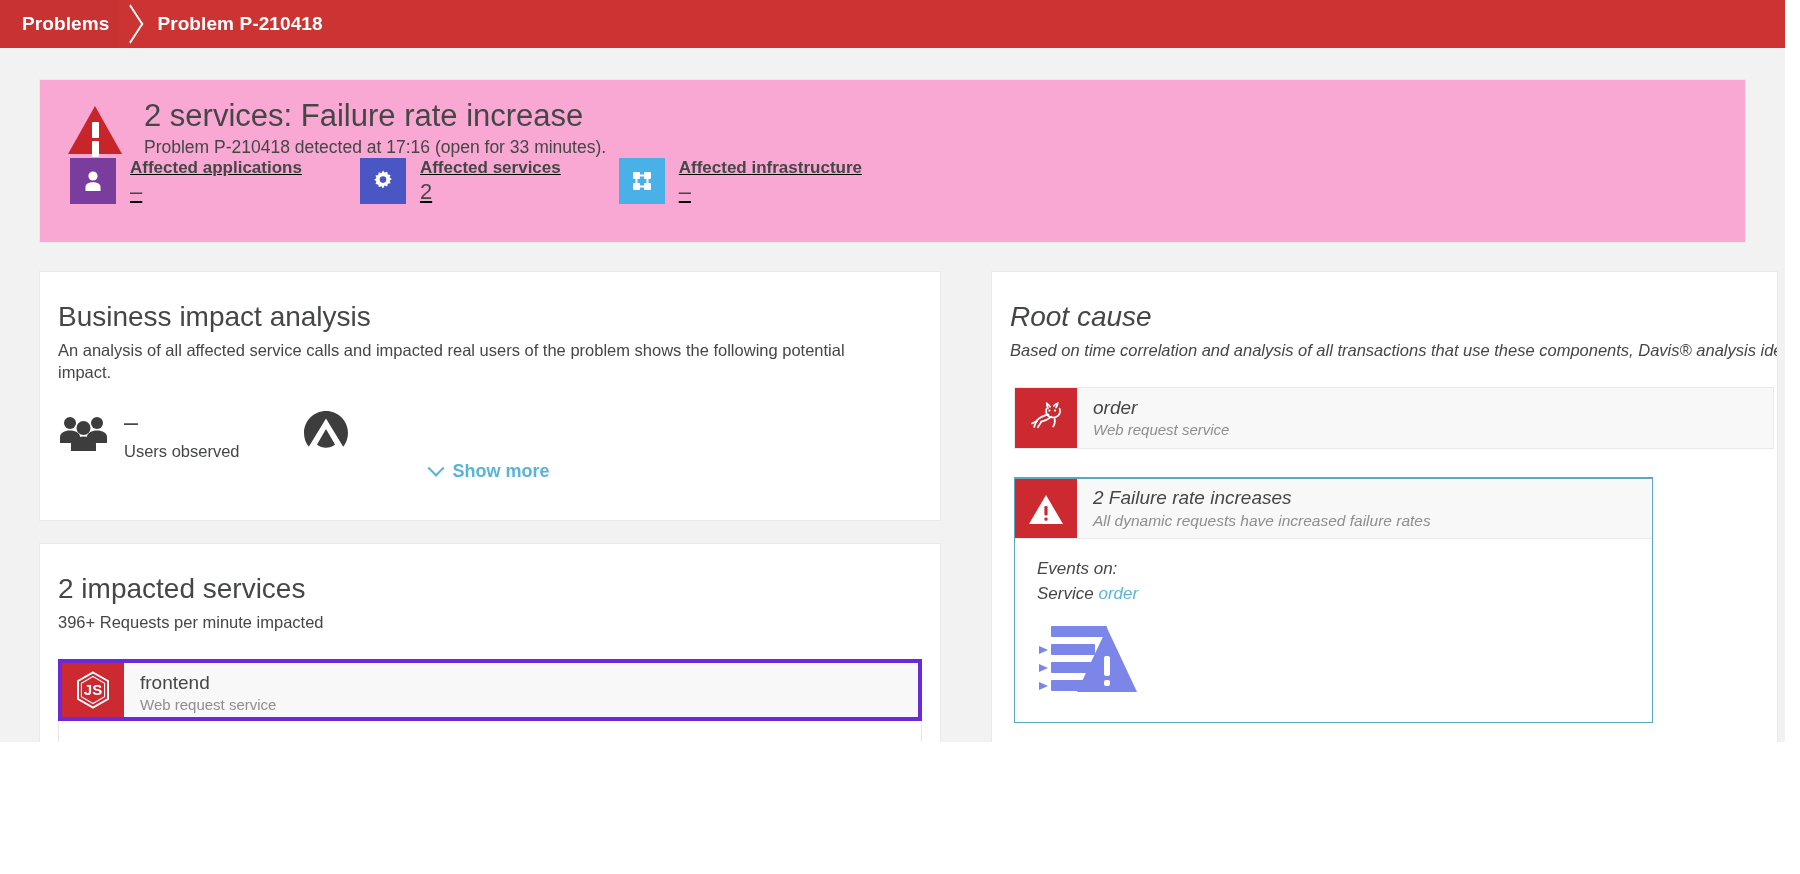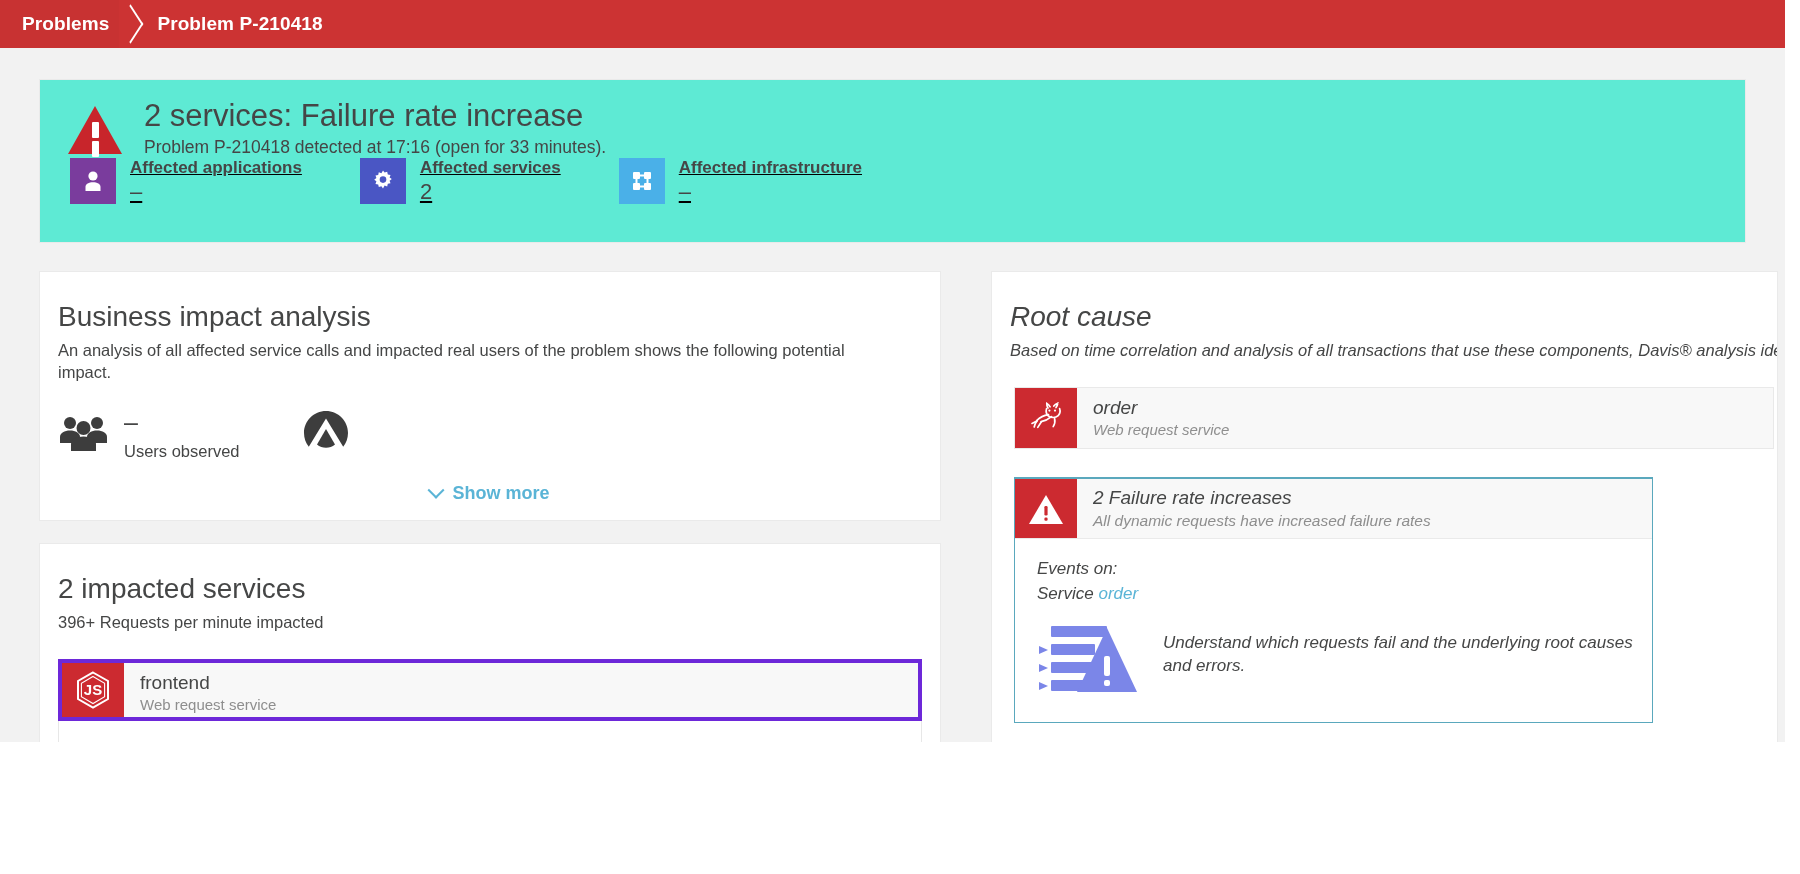--- a/index.html
+++ b/index.html
@@ -63,21 +63,21 @@
     background: #ffffff;
     box-shadow: 0 0 0 1px rgba(0,0,0,0.03);
   }
 
   
   .summary-card {
     position: absolute;
     left: 40px; top: 80px;
     width: 1705px;
     height: 162px;
-    background: #5eead4;
+    background: #f9a8d4;
     padding: 22px 28px 0 28px;
   }
   .summary-top { display: flex; align-items: flex-start; }
   .warn-triangle {
     width: 0; height: 0;
     border-left: 27px solid transparent;
     border-right: 27px solid transparent;
     border-bottom: 48px solid #c8252b;
     position: relative;
     margin-top: 4px;
@@ -209,21 +209,20 @@
     font-size: 16.5px;
     color: #454646;
     margin-top: 6px;
     white-space: nowrap;
   }
   .show-more {
     text-align: center;
     color: #5ab4d6;
     font-size: 18px;
     font-weight: bold;
-    margin-top: 22px;
     cursor: pointer;
     display: flex;
     align-items: center;
     justify-content: center;
     gap: 10px;
   }
   .chev {
     display: inline-block;
     width: 12px; height: 12px;
     border-right: 2.5px solid #5ab4d6;
@@ -537,21 +536,20 @@
                   <rect x="14" y="58" width="44" height="11" rx="1"></rect>
                   <path d="M2 24l9 4-9 4z"></path>
                   <path d="M2 42l9 4-9 4z"></path>
                   <path d="M2 60l9 4-9 4z"></path>
                 </g>
                 <path d="M70 6l30 64H40z" fill="#7b86e8"></path>
                 <rect x="67" y="34" width="6" height="20" rx="2" fill="#fff"></rect>
                 <rect x="67" y="58" width="6" height="6" rx="2" fill="#fff"></rect>
               </svg>
             </div>
-            <div class="rc-illus-text">Understand which requests fail and the underlying root causes and errors.</div>
           </div>
         </div>
 
         <div class="connector">
           
           
           
         </div>
         <div class="connector">
           

